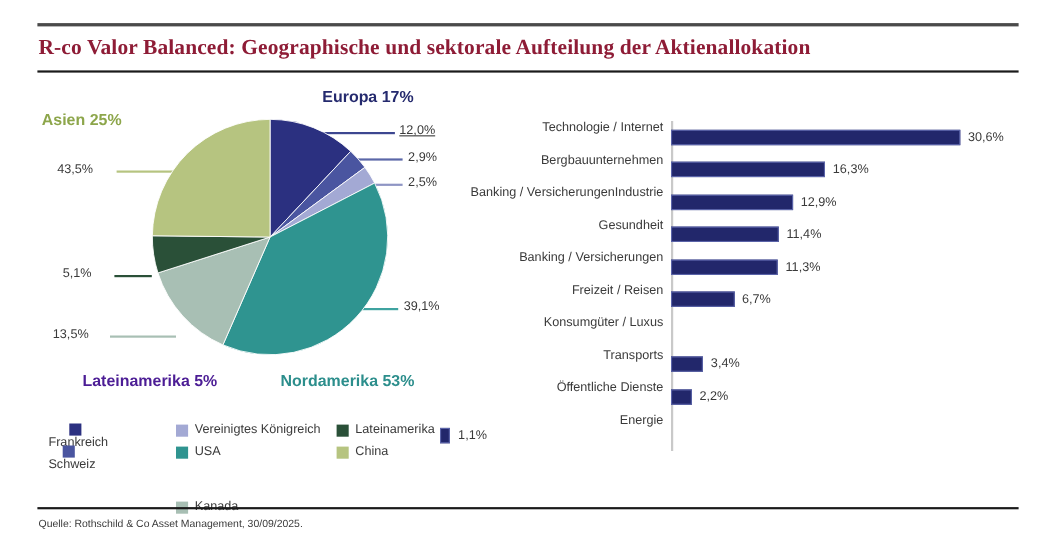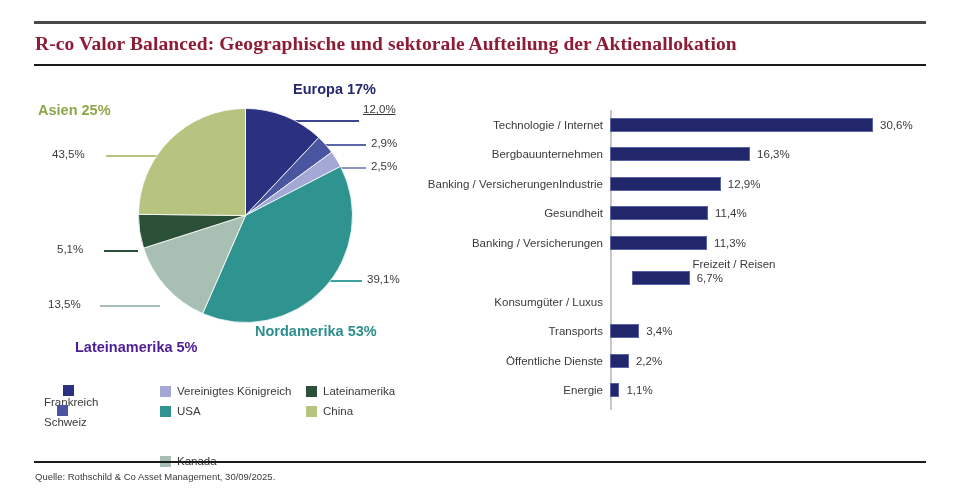--- a/index.html
+++ b/index.html
@@ -75,21 +75,21 @@
   }
   .region-label {
     position: absolute;
     font-size: 14.5px;
     font-weight: bold;
     white-space: nowrap;
   }
   #region-asien   { left: 8px;   top: 6px;   color: #8da64b; margin-top: 21px; }
   #region-europa  { left: 263px; top: 6px;   color: #252a6e; }
   #region-latam   { left: 45px;  top: 264px; color: #2a5038; }
-  #region-nordam  { left: 225px; top: 248px; color: #2c8e8c; }
+  #region-nordam  { left: 225px; top: 264px; color: #2c8e8c; }
 
   .pie-wrap {
     position: absolute;
     left: 108px;
     top: 33px;
     width: 215px;
     height: 215px;
   }
   .pie-wrap svg { display: block; }
 
@@ -98,21 +98,21 @@
     position: absolute;
     font-size: 11.5px;
     color: #3a3a3a;
     white-space: nowrap;
   }
   .leader {
     position: absolute;
     height: 1.5px;
   }
 
-  #cal-120 { left: 333px; top: 28px; text-decoration: underline; }
+  #cal-120 { left: 333px; top: 38px; text-decoration: underline; }
   #lead-120 { left: 247px; top: 45px; width: 82px; background: #3d4790; }
   #cal-29  { left: 341px; top: 62px; }
   #lead-29 { left: 276px; top: 69px; width: 60px; background: #5b67a8; }
   #cal-25  { left: 341px; top: 85px; }
   #lead-25 { left: 276px; top: 92px; width: 60px; background: #8e95c4; }
   #cal-391 { left: 337px; top: 198px; }
   #lead-391 { left: 264px; top: 205px; width: 68px; background: #3fa3a0; }
   #cal-248 { left: 22px; top: 73px; }
   #lead-248 { left: 76px; top: 80px; width: 54px; background: #b6c480; }
   #cal-51  { left: 27px; top: 168px; }
@@ -166,21 +166,20 @@
     width: 1.5px;
     height: 300px;
     background: #c9c9c9;
   }
   .bar-row {
     position: absolute;
     left: 0;
     height: 29px;
     width: 555px;
     display: flex;
-    align-items: center;
   }
   .bar-cat {
     width: 203px;
     text-align: right;
     font-size: 11.5px;
     color: #3a3a3a;
     padding-right: 7px;
     white-space: nowrap;
     overflow: visible;
   }
@@ -312,21 +311,21 @@
           <span class="bar-val">11,4%</span>
         </div>
       </div>
       <div class="bar-row" style="top: 118px;">
         <div class="bar-cat">Banking / Versicherungen</div>
         <div class="bar-track">
           <div class="bar-fill" style="width: 97.1209px; background: rgb(34, 39, 107);"></div>
           <span class="bar-val">11,3%</span>
         </div>
       </div>
-      <div class="bar-row" style="top: 147.5px; flex-direction: column;">
+      <div class="bar-row" style="top: 147.5px;">
         <div class="bar-cat">Freizeit / Reisen</div>
         <div class="bar-track">
           <div class="bar-fill" style="width: 57.585px; background: rgb(34, 39, 107);"></div>
           <span class="bar-val">6,7%</span>
         </div>
       </div>
       <div class="bar-row" style="top: 177px;">
         <div class="bar-cat">Konsumgüter / Luxus</div>
       </div>
       <div class="bar-row" style="top: 206.5px;">
@@ -336,21 +335,21 @@
           <span class="bar-val">3,4%</span>
         </div>
       </div>
       <div class="bar-row" style="top: 236px;">
         <div class="bar-cat">Öffentliche Dienste</div>
         <div class="bar-track">
           <div class="bar-fill" style="width: 18.9085px; background: rgb(34, 39, 107);"></div>
           <span class="bar-val">2,2%</span>
         </div>
       </div>
-      <div class="bar-row" style="top: 265.5px;">
+      <div class="bar-row" style="top: 265.5px; flex-direction: column;">
         <div class="bar-cat">Energie</div>
         <div class="bar-track">
           <div class="bar-fill" style="width: 9.45425px; background: rgb(34, 39, 107);"></div>
           <span class="bar-val">1,1%</span>
         </div>
       </div>
     </div>
 </div>
 
 <div class="rule-footer"></div>

